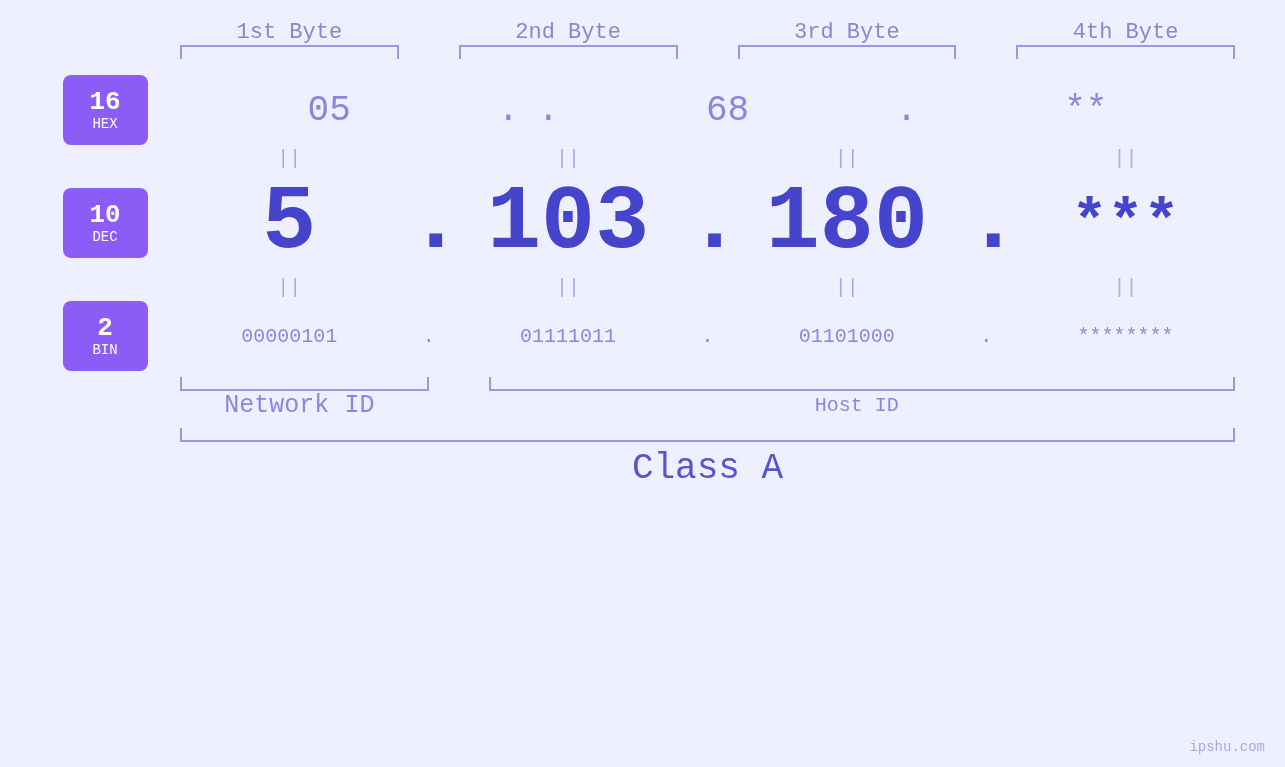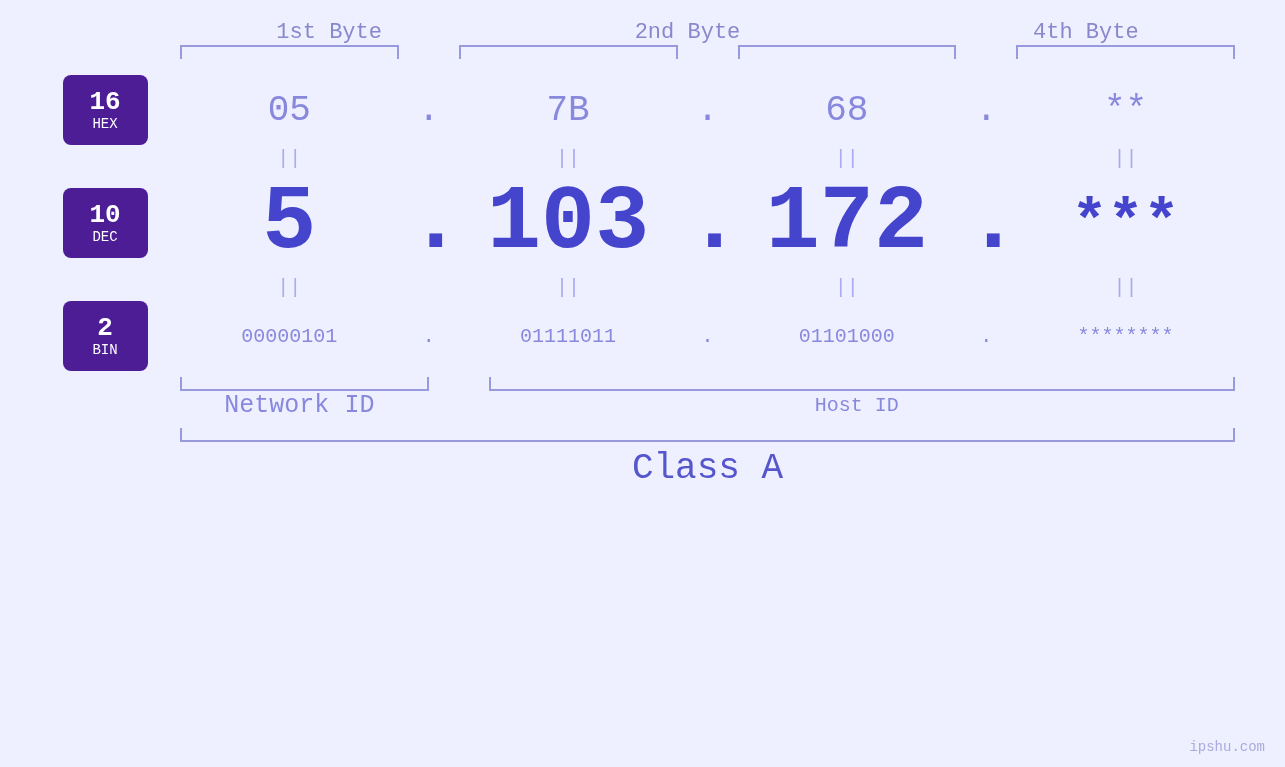--- a/index.html
+++ b/index.html
@@ -25,21 +25,21 @@
 
     .byte-header {
       flex: 1;
       text-align: center;
       color: #8888cc;
       font-size: 22px;
       font-family: 'Courier New', Courier, monospace;
     }
 
     .badge {
-      background-color: #4c1d95;
+      background-color: #8b5cf6;
       color: white;
       border-radius: 8px;
       width: 85px;
       height: 70px;
       display: flex;
       flex-direction: column;
       align-items: center;
       justify-content: center;
       font-family: 'Courier New', Courier, monospace;
     }
@@ -122,20 +122,21 @@
 
 <div class="main-container">
 
   <div class="full-row">
     <div class="spacer-left"></div>
     <div class="cells-area">
       <div class="cell-quarter byte-header">1st Byte</div>
       <div class="dot-sep"></div>
       <div class="cell-quarter byte-header">2nd Byte</div>
       <div class="dot-sep"></div>
+      <div class="cell-quarter byte-header">3rd Byte</div>
       <div class="dot-sep"></div>
       <div class="cell-quarter byte-header">4th Byte</div>
     </div>
   </div>
 
   <div class="full-row" style="margin-bottom:16px;">
     <div class="spacer-left"></div>
     <div class="cells-area">
       <div class="cell-quarter" style="padding:0 10px;">
           <div style="height:14px;border-top:2px solid #9999dd;border-left:2px solid #9999dd;border-right:2px solid #9999dd;"></div>
@@ -158,21 +159,20 @@
   <div class="full-row">
     <div class="spacer-left" style="display:flex;align-items:center;justify-content:center;">
       <div class="badge">
         <span class="badge-num">16</span>
         <span class="badge-label">HEX</span>
       </div>
     </div>
     <div class="cells-area hex-row" style="align-items:center;">
       <div class="cell-quarter cell" style="color:#8888dd;font-size:36px;">05</div>
       <div class="dot-sep dot" style="color:#8888dd;font-size:36px;">.</div>
-      <div class="cell-quarter cell" style="color:#8888dd;font-size:36px;">7B</div>
       <div class="dot-sep dot" style="color:#8888dd;font-size:36px;">.</div>
       <div class="cell-quarter cell" style="color:#8888dd;font-size:36px;">68</div>
       <div class="dot-sep dot" style="color:#8888dd;font-size:36px;">.</div>
       <div class="cell-quarter cell" style="color:#8888dd;font-size:36px;">**</div>
     </div>
   </div>
 
   <div class="full-row" style="margin:2px 0;">
     <div class="spacer-left"></div>
     <div class="cells-area">
@@ -191,21 +191,21 @@
       <div class="badge">
         <span class="badge-num">10</span>
         <span class="badge-label">DEC</span>
       </div>
     </div>
     <div class="cells-area" style="align-items:center;">
       <div class="cell-quarter" style="text-align:center;color:#4444cc;font-size:90px;font-weight:bold;line-height:1;font-family:'Courier New',Courier,monospace;">5</div>
       <div class="dot-sep" style="color:#4444cc;font-size:90px;font-weight:bold;text-align:center;font-family:'Courier New',Courier,monospace;">.</div>
       <div class="cell-quarter" style="text-align:center;color:#4444cc;font-size:90px;font-weight:bold;line-height:1;font-family:'Courier New',Courier,monospace;">103</div>
       <div class="dot-sep" style="color:#4444cc;font-size:90px;font-weight:bold;text-align:center;font-family:'Courier New',Courier,monospace;">.</div>
-      <div class="cell-quarter" style="text-align:center;color:#4444cc;font-size:90px;font-weight:bold;line-height:1;font-family:'Courier New',Courier,monospace;">172</div>
+      <div class="cell-quarter" style="text-align:center;color:#4444cc;font-size:90px;font-weight:bold;line-height:1;font-family:'Courier New',Courier,monospace;">180</div>
       <div class="dot-sep" style="color:#4444cc;font-size:90px;font-weight:bold;text-align:center;font-family:'Courier New',Courier,monospace;">.</div>
       <div class="cell-quarter" style="text-align:center;color:#4444cc;font-size:60px;font-weight:bold;line-height:1;font-family:'Courier New',Courier,monospace;">***</div>
     </div>
   </div>
 
   <div class="full-row" style="margin:2px 0;">
     <div class="spacer-left"></div>
     <div class="cells-area">
       <div class="cell-quarter" style="text-align:center;color:#aaaaee;font-size:20px;">||</div>
       <div class="dot-sep"></div>

